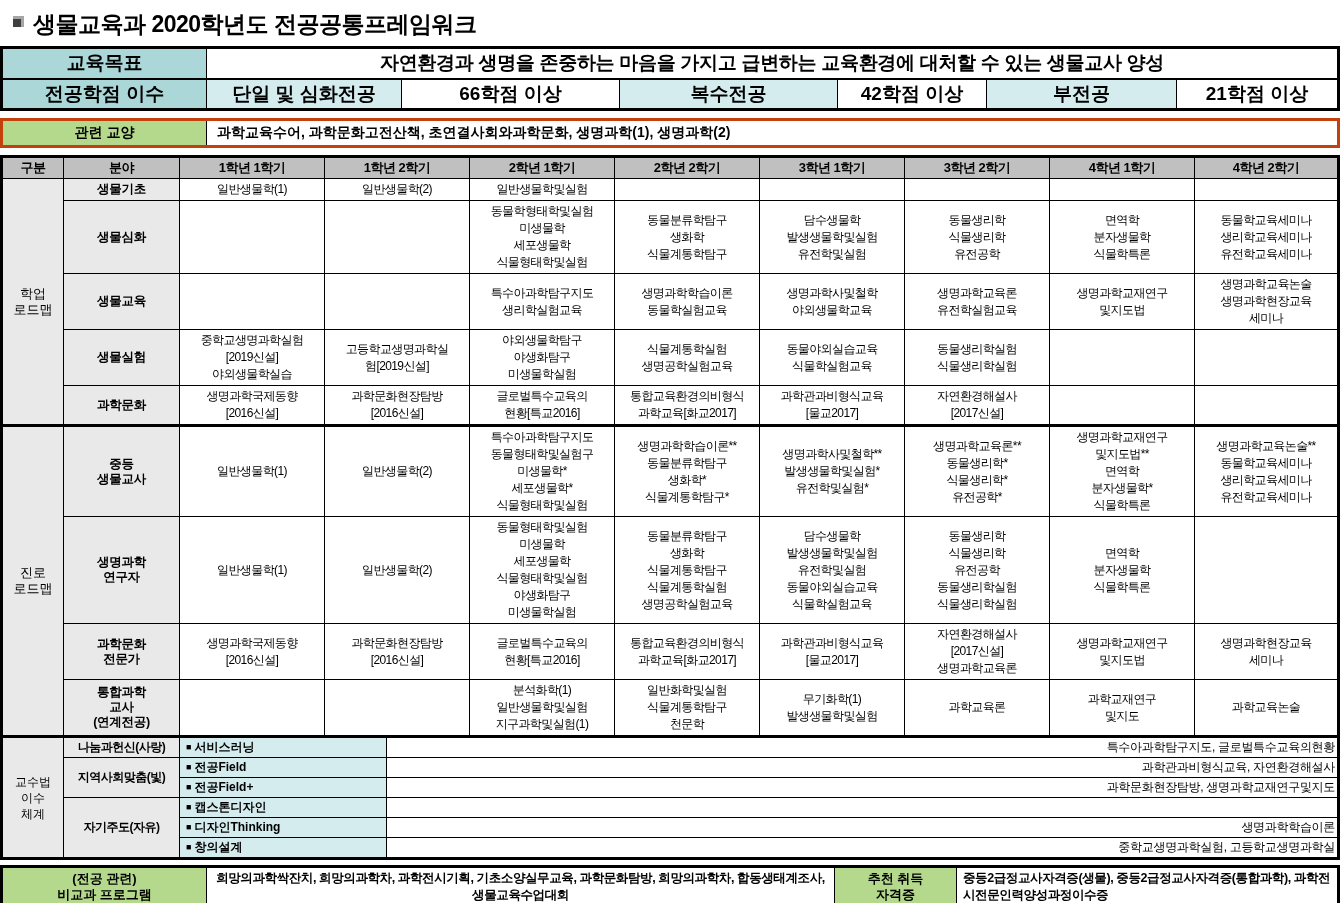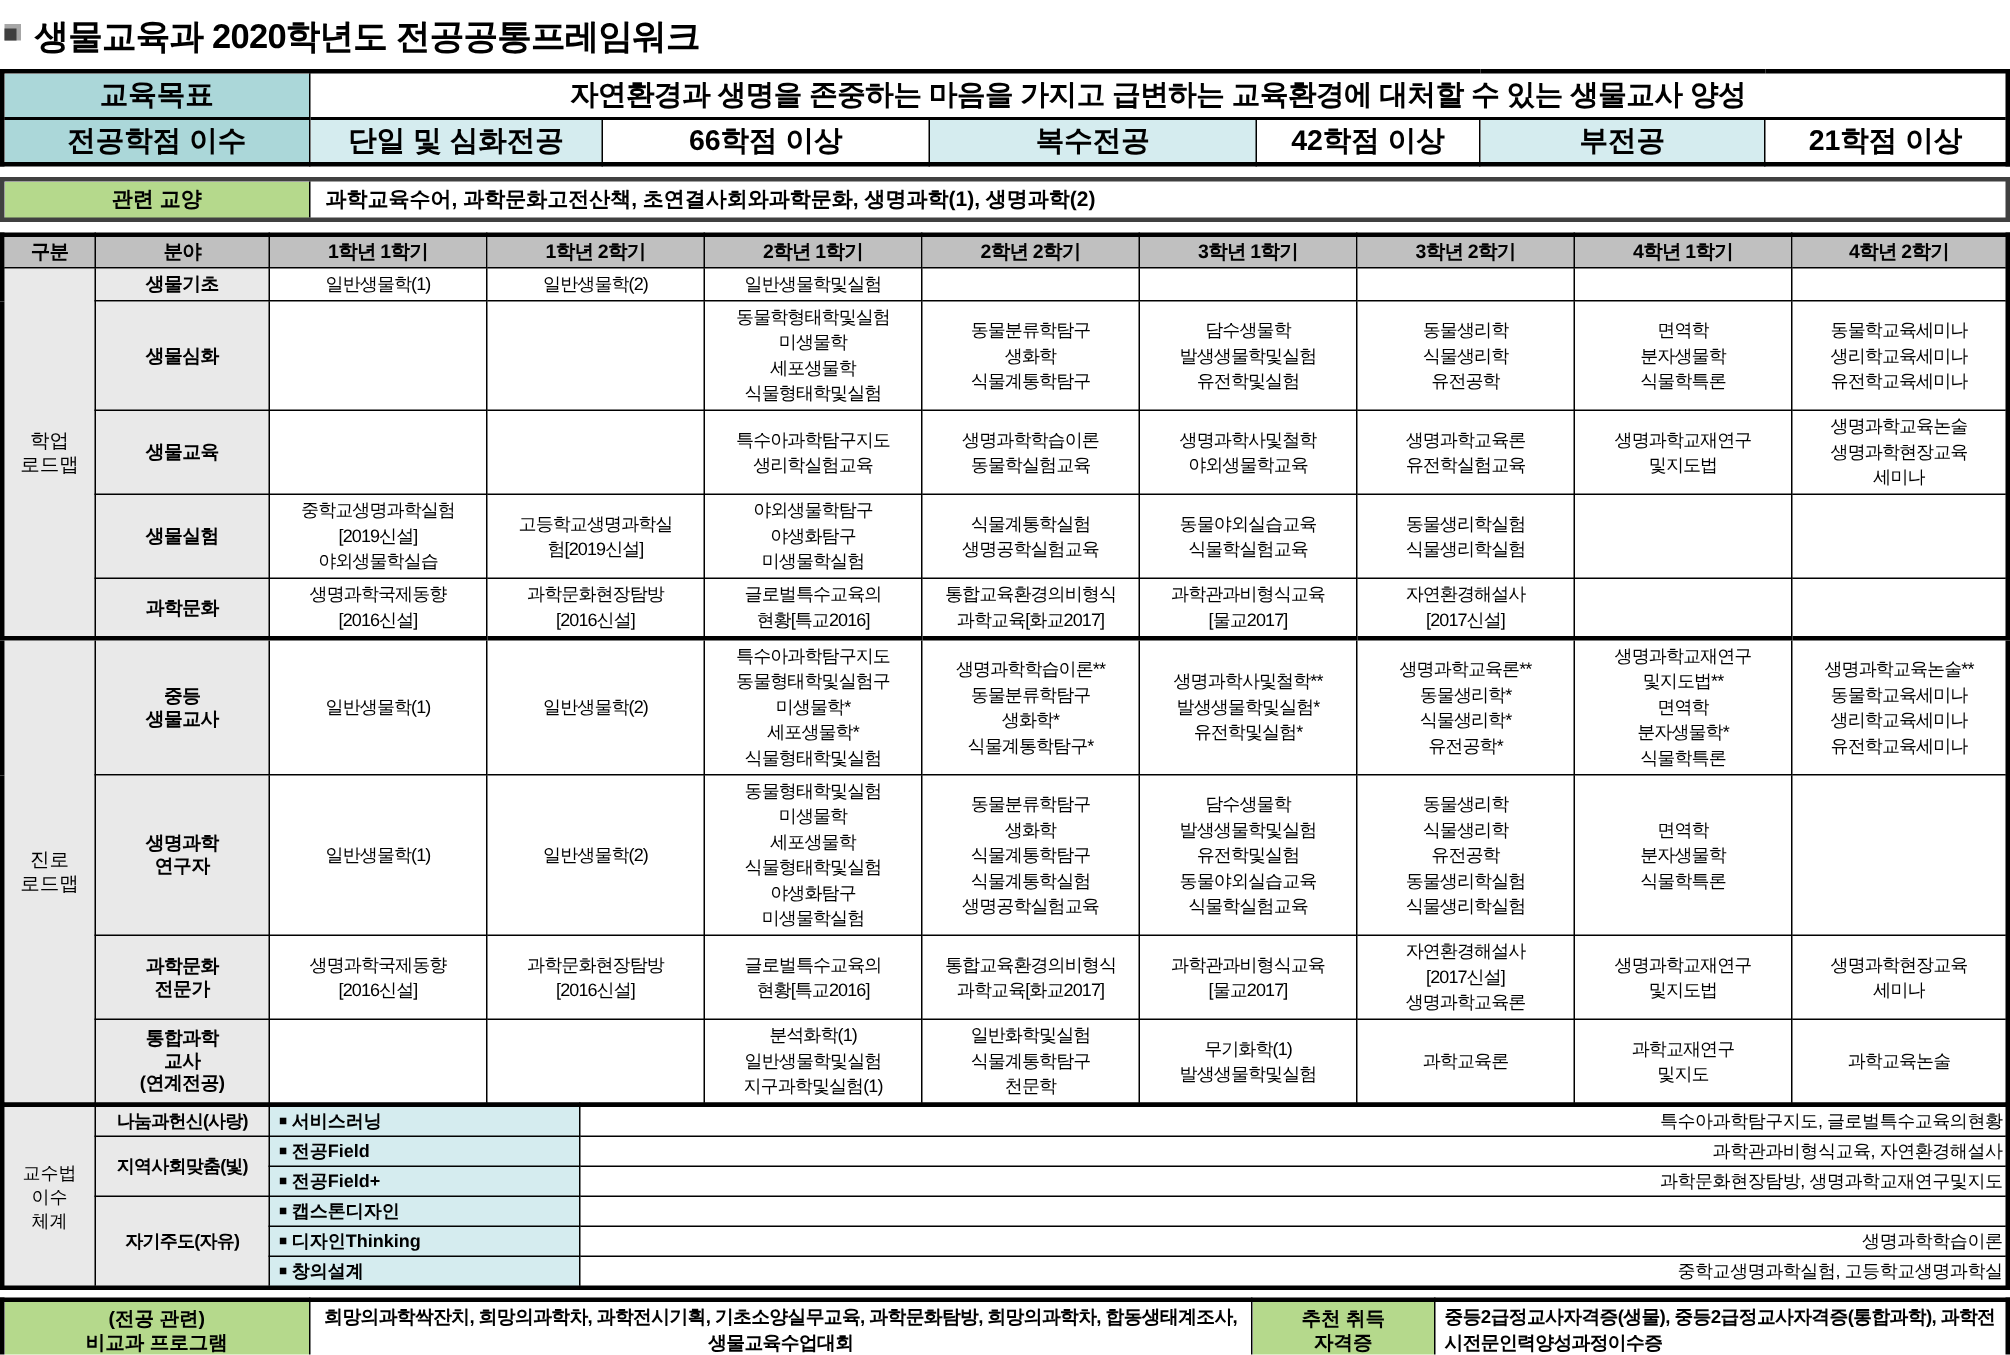--- a/index.html
+++ b/index.html
@@ -5,39 +5,39 @@
   * { box-sizing: border-box; }
   html, body { margin: 0; padding: 0; background: #fff; }
   body {
     width: 1340px; height: 903px; overflow: hidden;
     font-family: "Liberation Sans", "DejaVu Sans", sans-serif;
     color: #000;
   }
   .page { padding: 5px 0 0 0; }
 
   
-  .title-row { display: flex; align-items: center; gap: 9px; height: 38px; padding-left: 3px; }
+  .title-row { display: flex; align-items: center; gap: 9px; height: 38px; padding-left: 13px; }
   .title-bullet { width: 11px; height: 11px; background: #a6a6a6; position: relative; flex: 0 0 auto; margin-top: -6px; }
   .title-bullet::after { content: ""; position: absolute; left: 0; top: 3px; width: 8px; height: 8px; background: #3f3f3f; }
   .page-title { font-size: 23px; font-weight: bold; margin: 0; letter-spacing: -0.5px; white-space: nowrap; }
 
   
   table { border-collapse: collapse; table-layout: fixed; width: 1340px; }
   td, th { border: 1px solid #000; overflow: hidden; padding: 1px 2px; vertical-align: middle; white-space: pre-line; }
 
   
   .summary-table { border: 3px solid #000; margin-top: 3px; }
   .summary-table td { height: 31px; text-align: center; font-weight: bold; font-size: 19px; }
   .summary-table .hd { background: var(--teal); }
   .summary-table .goal-text { letter-spacing: -0.3px; }
   .summary-table tr:first-child td { border-bottom-width: 2px; }
   .summary-table .type { background: var(--light_cyan); }
 
   
-  .liberal-table { border: 3px solid #404040; margin-top: 7px; }
+  .liberal-table { border: 3px solid #c2410c; margin-top: 7px; }
   .liberal-table td { height: 27px; font-weight: bold; }
   .liberal-table .hd { background: var(--green); text-align: center; font-size: 14px; }
   .liberal-table .liberal-text { text-align: left; padding-left: 10px; font-size: 14px; }
 
   
   .curriculum-table { border: 3px solid #000; margin-top: 7px; }
   .curriculum-table th { height: 20px; background: var(--header_gray); font-size: 13px; font-weight: bold; letter-spacing: -0.5px; text-align: center; }
   .group-cell { background: var(--label_gray); font-weight: normal; font-size: 13px; text-align: center; line-height: 16px; }
   .field-cell { background: var(--label_gray); font-weight: bold; font-size: 12.5px; text-align: center; line-height: 15px; letter-spacing: -0.3px; }
   .course-cell { font-size: 12px; text-align: center; line-height: 17px; letter-spacing: -0.6px; padding: 2px 1px; }

